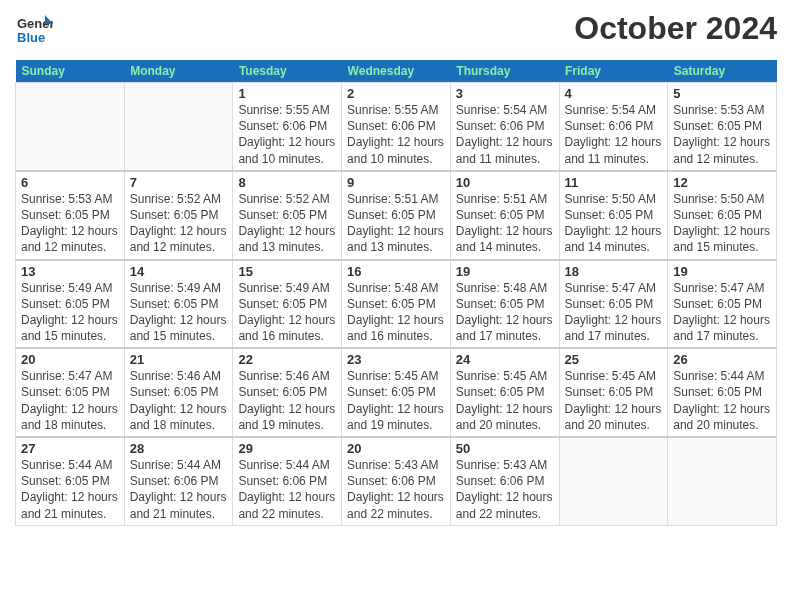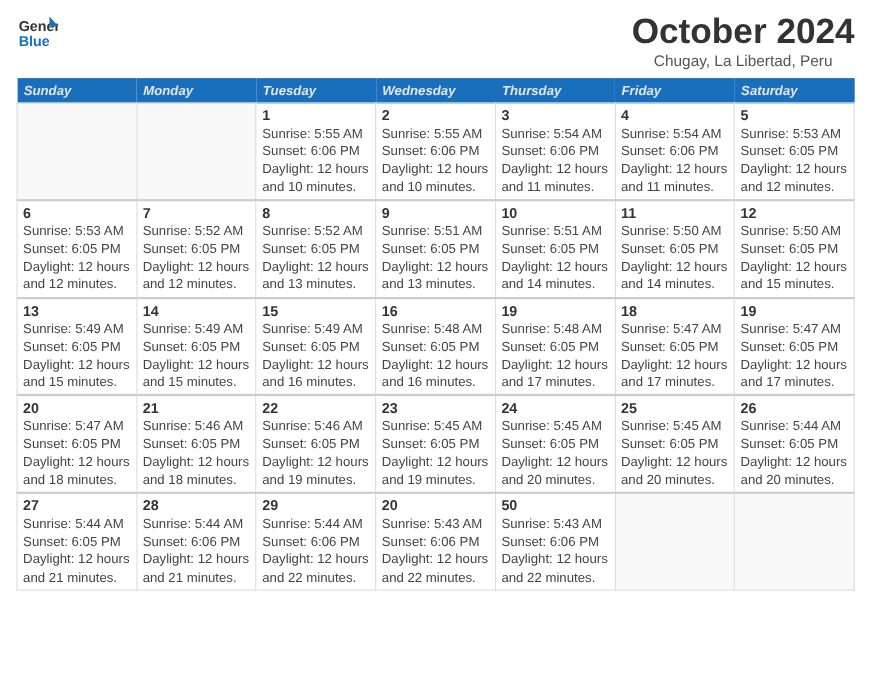--- a/index.html
+++ b/index.html
@@ -38,26 +38,25 @@
       font-size: 14px;
       color: #555;
     }
     table {
       width: 100%;
       border-collapse: collapse;
       table-layout: fixed;
     }
     .day-header {
       background-color: #1a6fbc;
-      color: #e5e5e5;
+      color: #86efac;
       text-align: left;
       padding: 4px 6px;
       font-size: 12px;
       font-weight: bold;
-      font-style: italic;
     }
     td {
       border: 1px solid #ddd;
       vertical-align: top;
       padding: 3px 5px;
       height: 82px;
       width: 113px;
     }
     .day-num {
       font-size: 13px;
@@ -87,21 +86,20 @@
       <div>
         <svg width="38" height="38" viewBox="0 0 38 38">
           <text x="2" y="18" font-size="13" font-weight="bold" fill="#333" font-family="Arial">General</text>
           <polygon points="30,5 38,14 30,14" fill="#1a6fbc"></polygon>
           <text x="2" y="32" font-size="13" font-weight="bold" fill="#1a6fbc" font-family="Arial">Blue</text>
         </svg>
       </div>
     </div>
     <div class="title-section">
       <div class="month-title">October 2024</div>
-      <div class="location">Chugay, La Libertad, Peru</div>
     </div>
   </div>
 
   <table>
     <thead>
       <tr>
       <th class="day-header">Sunday</th>
           <th class="day-header">Monday</th>
           <th class="day-header">Tuesday</th>
           <th class="day-header">Wednesday</th>

